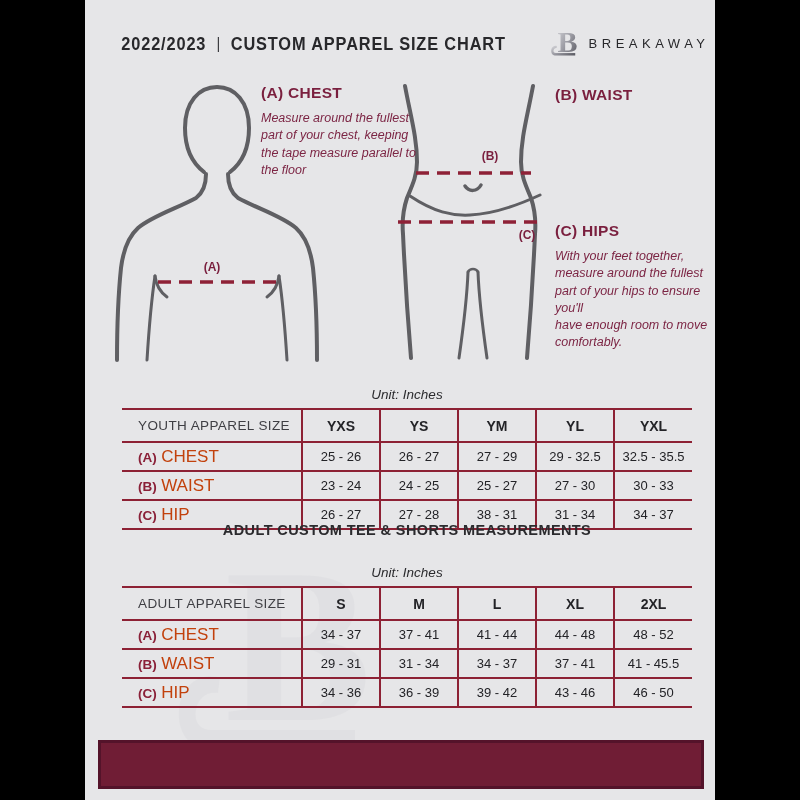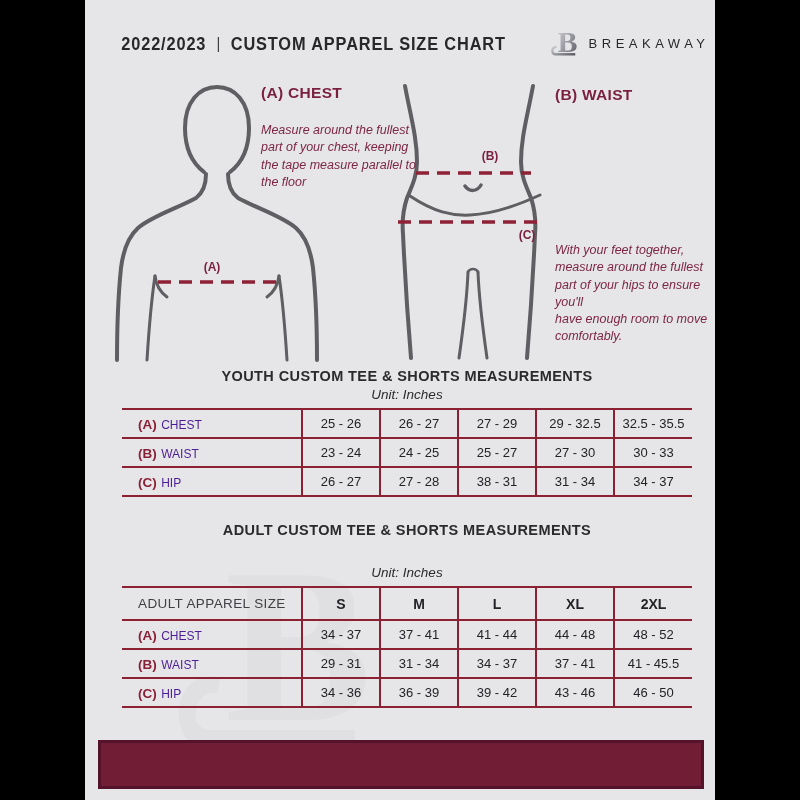--- a/index.html
+++ b/index.html
@@ -11,40 +11,40 @@
   .flyer-header{position:absolute;top:24px;left:0;width:100%;display:flex;align-items:center;justify-content:center;gap:12px;z-index:3;}
   .title-group{display:flex;align-items:center;gap:10px;transform:scaleX(0.86);transform-origin:center;white-space:nowrap;}
   .season,.main-title{font-size:19px;font-weight:700;letter-spacing:1px;color:#28282b;}
   .title-divider{font-size:17px;font-weight:400;color:#3a3a3e;padding:0 2px;}
   .brand-group{display:flex;align-items:center;gap:9px;}
   .brand-name{font-size:13px;font-weight:400;letter-spacing:4.5px;color:#28282b;}
 
   
   .guide-block{position:absolute;z-index:2;}
   .guide-heading{font-size:15.5px;font-weight:700;color:#7a1f3e;letter-spacing:0.3px;}
-  .guide-body{margin-top:20px;font-size:12.5px;line-height:1.38;font-style:italic;color:#7c2544;white-space:pre-line;}
+  .guide-body{margin-top:8px;font-size:12.5px;line-height:1.38;font-style:italic;color:#7c2544;white-space:pre-line;}
 
   .figure{position:absolute;z-index:1;}
   .marker{position:absolute;z-index:2;font-size:12px;font-weight:700;color:#7a1f3e;text-align:center;}
 
   
   .section-title{position:absolute;left:37px;width:570px;text-align:center;font-size:14.5px;font-weight:700;color:#2b2b2e;letter-spacing:0.4px;z-index:2;}
   .section-unit{position:absolute;left:37px;width:570px;text-align:center;font-size:13.5px;font-style:italic;color:#2b2b2e;z-index:2;}
 
   
   table.size-table{position:absolute;left:37px;border-collapse:collapse;table-layout:fixed;z-index:2;border-bottom:2px solid #8d2134;}
   table.size-table tr{border-top:2px solid #8d2134;}
   table.size-table th,table.size-table td{border-left:2px solid #8d2134;padding:0;text-align:center;vertical-align:middle;}
   table.size-table th:first-child,table.size-table td:first-child{border-left:none;text-align:left;padding-left:16px;}
   table.size-table tr.hdr{height:33px;}
   table.size-table tr.data{height:29px;}
   .size-col-label{font-size:13.5px;font-weight:400;color:#3f3f44;letter-spacing:0.4px;}
   .size-head{font-size:14px;font-weight:700;color:#232327;}
   .row-prefix{font-weight:700;color:#8a2038;font-size:13.5px;}
-  .row-label{font-size:12px;color:#4c1d95;}
+  .row-label{font-size:17px;color:#c2410c;}
   td.val{font-size:13px;color:#232327;}
 
   
   .watermark{position:absolute;left:70px;top:520px;z-index:0;opacity:0.5;}
   .footer-bar{position:absolute;left:13px;top:740px;width:606px;height:49px;box-sizing:border-box;background:#701d35;border:3px solid #54132a;z-index:3;}
 </style>
 </head>
 <body>
 
 <div class="stage">
@@ -113,37 +113,45 @@
     <div class="marker" style="left:420px;top:228px;width:44px;">(C)</div>
 
     <div class="guide-block" style="left:176px;top:84px;width:162px;">
       <div class="guide-heading">(A) CHEST</div>
       <div class="guide-body">Measure around the fullest part of your chest, keeping the tape measure parallel to the floor</div>
     </div>
     <div class="guide-block" style="left:470px;top:86px;width:156px;">
       <div class="guide-heading">(B) WAIST</div>
     </div>
     <div class="guide-block" style="left:470px;top:222px;width:156px;">
+      <div class="guide-heading">(C) HIPS</div>
       <div class="guide-body">With your feet together, measure around the fullest part of your hips to ensure you'll
 have enough room to move comfortably.</div>
     </div>
 
-    <div class="section-title" style="top:368px;">YOUTH CUSTOM TEE &amp; SHORTS MEASUREMENTS</div>
     <div class="section-unit" style="top:387px;">Unit: Inches</div>
 
     <table class="size-table" style="top:408px;">
       <colgroup>
           <col style="width:180px">
           <col style="width:78px">
           <col style="width:78px">
           <col style="width:78px">
           <col style="width:78px">
           <col style="width:78px">
         </colgroup>
       <tbody>
+          <tr class="hdr">
+        <th class="size-col-label">YOUTH APPAREL SIZE</th>
+        <th class="size-head">YXS</th>
+        <th class="size-head">YS</th>
+        <th class="size-head">YM</th>
+        <th class="size-head">YL</th>
+        <th class="size-head">YXL</th>
+      </tr>
       <tr class="data">
         <td><span class="row-prefix">(A)</span> <span class="row-label">CHEST</span></td>
         <td class="val">25 - 26</td>
         <td class="val">26 - 27</td>
         <td class="val">27 - 29</td>
         <td class="val">29 - 32.5</td>
         <td class="val">32.5 - 35.5</td>
       </tr>
       <tr class="data">
         <td><span class="row-prefix">(B)</span> <span class="row-label">WAIST</span></td>

